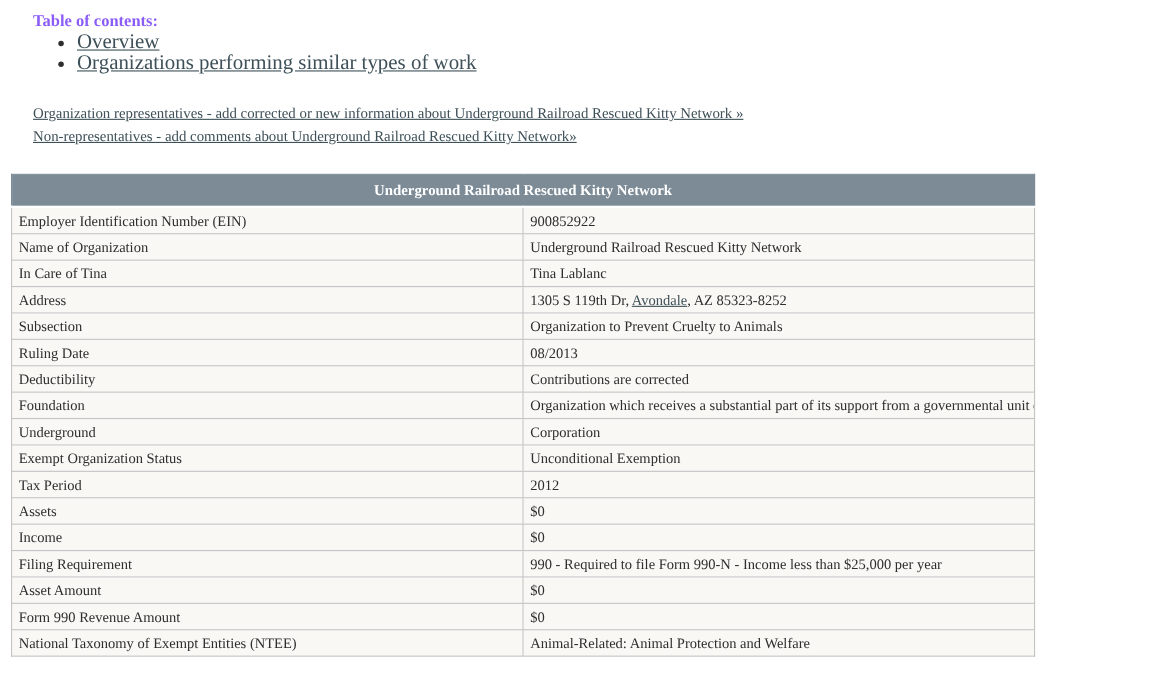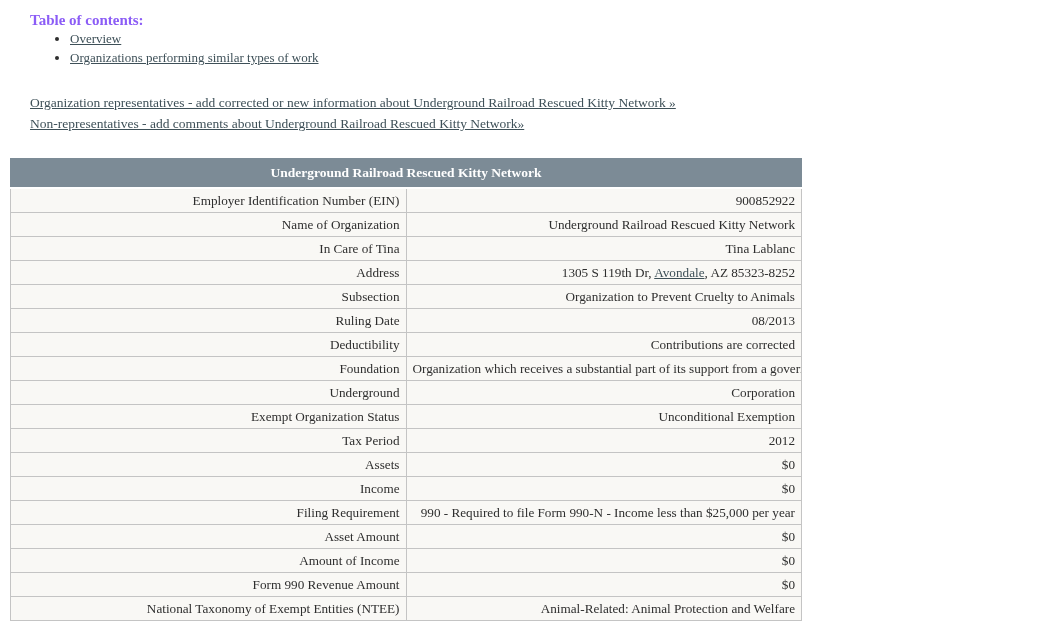--- a/index.html
+++ b/index.html
@@ -24,21 +24,21 @@
     color: #8b5cf6;
     margin: 0 0 2px 0;
   }
   ul.toc-list {
     margin: 2px 0 0 0;
     padding-left: 40px;
     list-style-type: disc;
   }
   ul.toc-list li {
     margin: 0 0 3px 0;
-    font-size: 13px;
+    font-size: 19px;
     line-height: 16px;
   }
   a.site-link {
     color: #3e5058;
     text-decoration: underline;
     cursor: pointer;
   }
   .action-links {
     margin-top: 26px;
   }
@@ -46,38 +46,38 @@
     display: inline-block;
     font-size: 13.5px;
     line-height: 21px;
     margin-bottom: 0px;
     text-decoration: underline;
   }
   .action-links .link-row { margin: 0; }
   table.org-table {
     border-collapse: collapse;
     margin: 24px 0 0 10px;
-    width: 792px;
+    width: 931px;
     table-layout: fixed;
   }
   table.org-table th.title-cell {
     background: #7c8b96;
     color: #ffffff;
     font-weight: bold;
     font-size: 13.5px;
     padding: 6px 4px;
     text-align: center;
     border: 1px solid #7c8b96;
     border-bottom: 2px solid #ffffff;
   }
   table.org-table td {
     border: 1px solid #c4c4c4;
     background: #f9f8f5;
     font-size: 13.2px;
-    text-align: right;
+    text-align: left;
     padding: 4px 6px;
     line-height: 15px;
     overflow: hidden;
     white-space: nowrap;
   }
   table.org-table td.label-cell { width: 298px; }
   table.org-table td.value-cell { width: 688px; }
 </style>
 </head>
 <body>
@@ -178,24 +178,20 @@
   <tr>
     <td class="label-cell">Filing Requirement</td>
     <td class="value-cell">990 - Required to file Form 990-N - Income less than $25,000 per year</td>
   </tr>
 
   <tr>
     <td class="label-cell">Asset Amount</td>
     <td class="value-cell">$0</td>
   </tr>
 
-  <tr>
-    <td class="label-cell">Amount of Income</td>
-    <td class="value-cell">$0</td>
-  </tr>
 
   <tr>
     <td class="label-cell">Form 990 Revenue Amount</td>
     <td class="value-cell">$0</td>
   </tr>
 
   <tr>
     <td class="label-cell">National Taxonomy of Exempt Entities (NTEE)</td>
     <td class="value-cell">Animal-Related: Animal Protection and Welfare</td>
   </tr>

